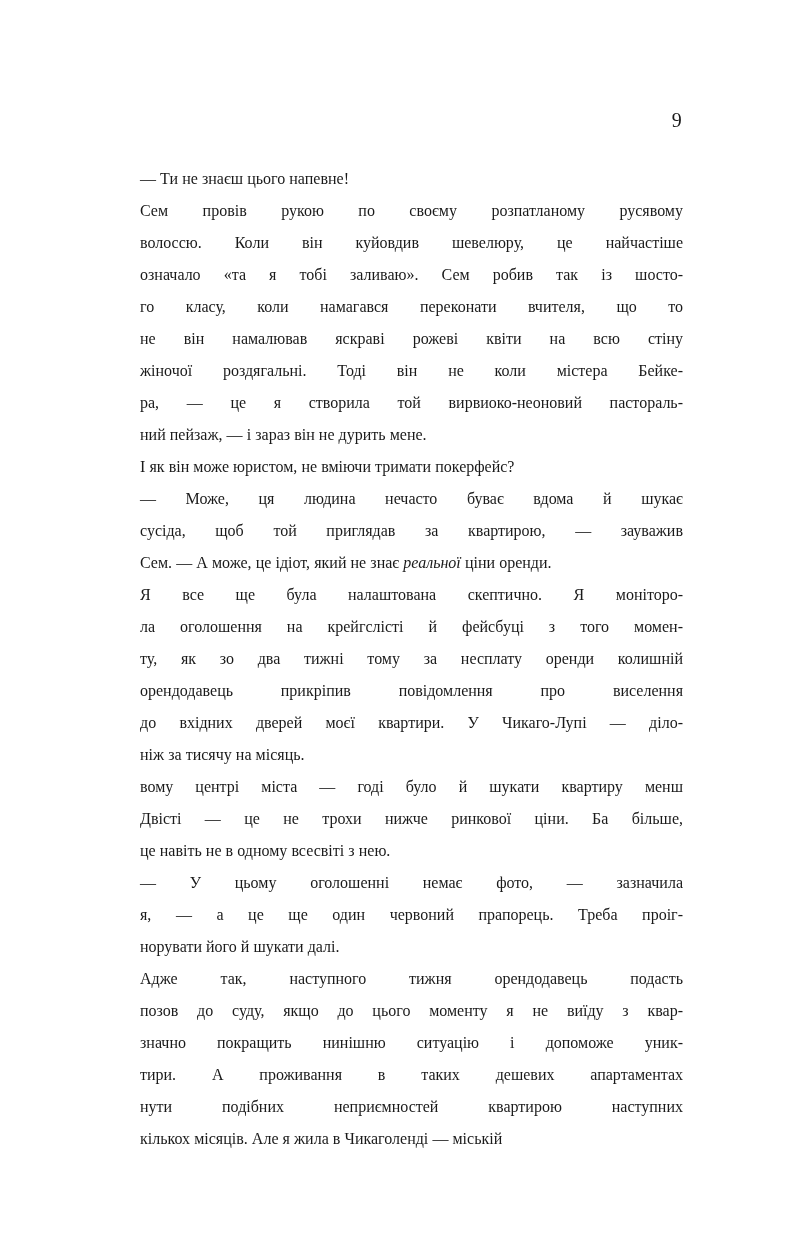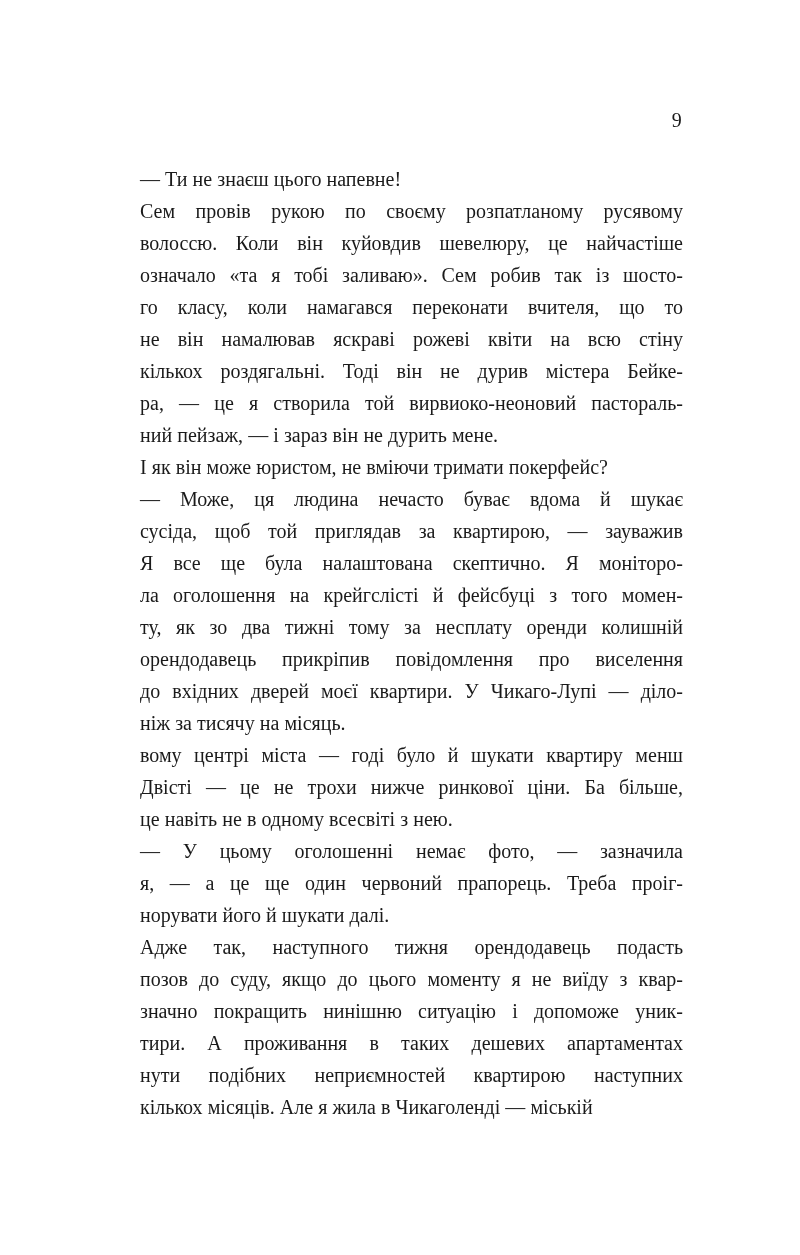--- a/index.html
+++ b/index.html
@@ -35,21 +35,21 @@
     line-height: 1;
     color: #1a1a1a;
     letter-spacing: 0.2px;
   }
 
   .textblock {
     position: absolute;
     left: 118px;
     top: 163px;
     width: 565px;
-    font-size: 20px;
+    font-size: 16px;
     line-height: 32px;
     text-align: justify;
     text-justify: inter-word;
     color: #1a1a1a;
     -webkit-hyphens: none;
     hyphens: none;
     word-spacing: 0.1px;
   }
 
   .textblock p {
@@ -87,32 +87,33 @@
     <p>
       <span class="ln first last">— Ти не знаєш цього напевне!</span>
     </p>
 
     <p>
       <span class="ln first">Сем провів рукою по своєму розпатланому русявому</span>
       <span class="ln">волоссю. Коли він куйовдив шевелюру, це найчастіше</span>
       <span class="ln">означало «та я тобі заливаю». Сем робив так із шосто-</span>
       <span class="ln">го класу, коли намагався переконати вчителя, що то</span>
       <span class="ln">не він намалював яскраві рожеві квіти на всю стіну</span>
-      <span class="ln">кількох роздягальні. Тоді він не дурив містера Бейке-</span>
+      <span class="ln">жіночої роздягальні. Тоді він не коли містера Бейке-</span>
       <span class="ln">ра, — це я створила той вирвиоко-неоновий пастораль-</span>
       <span class="ln last">ний пейзаж, — і зараз він не дурить мене.</span>
     </p>
 
     <p>
       <span class="ln first last">І як він може юристом, не вміючи тримати покерфейс?</span>
     </p>
 
     <p>
       <span class="ln first">— Може, ця людина нечасто буває вдома й шукає</span>
       <span class="ln">сусіда, щоб той приглядав за квартирою, — зауважив</span>
+      <span class="ln last"><span>Сем. — А може, це ідіот, який не знає </span><span class="it">реальної</span><span> ціни оренди.</span></span>
     </p>
 
     <p>
       <span class="ln first">Я все ще була налаштована скептично. Я моніторо-</span>
       <span class="ln">ла оголошення на крейгслісті й фейсбуці з того момен-</span>
       <span class="ln">ту, як зо два тижні тому за несплату оренди колишній</span>
       <span class="ln">орендодавець прикріпив повідомлення про виселення</span>
       <span class="ln">до вхідних дверей моєї квартири. У Чикаго-Лупі — діло-</span>
       <span class="ln last">ніж за тисячу на місяць.</span>
       <span class="ln">вому центрі міста — годі було й шукати квартиру менш</span>

